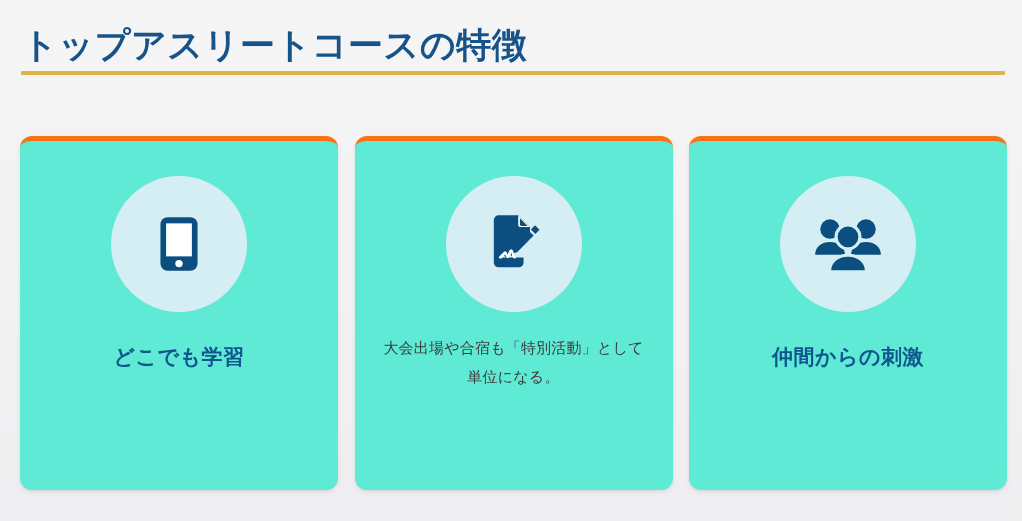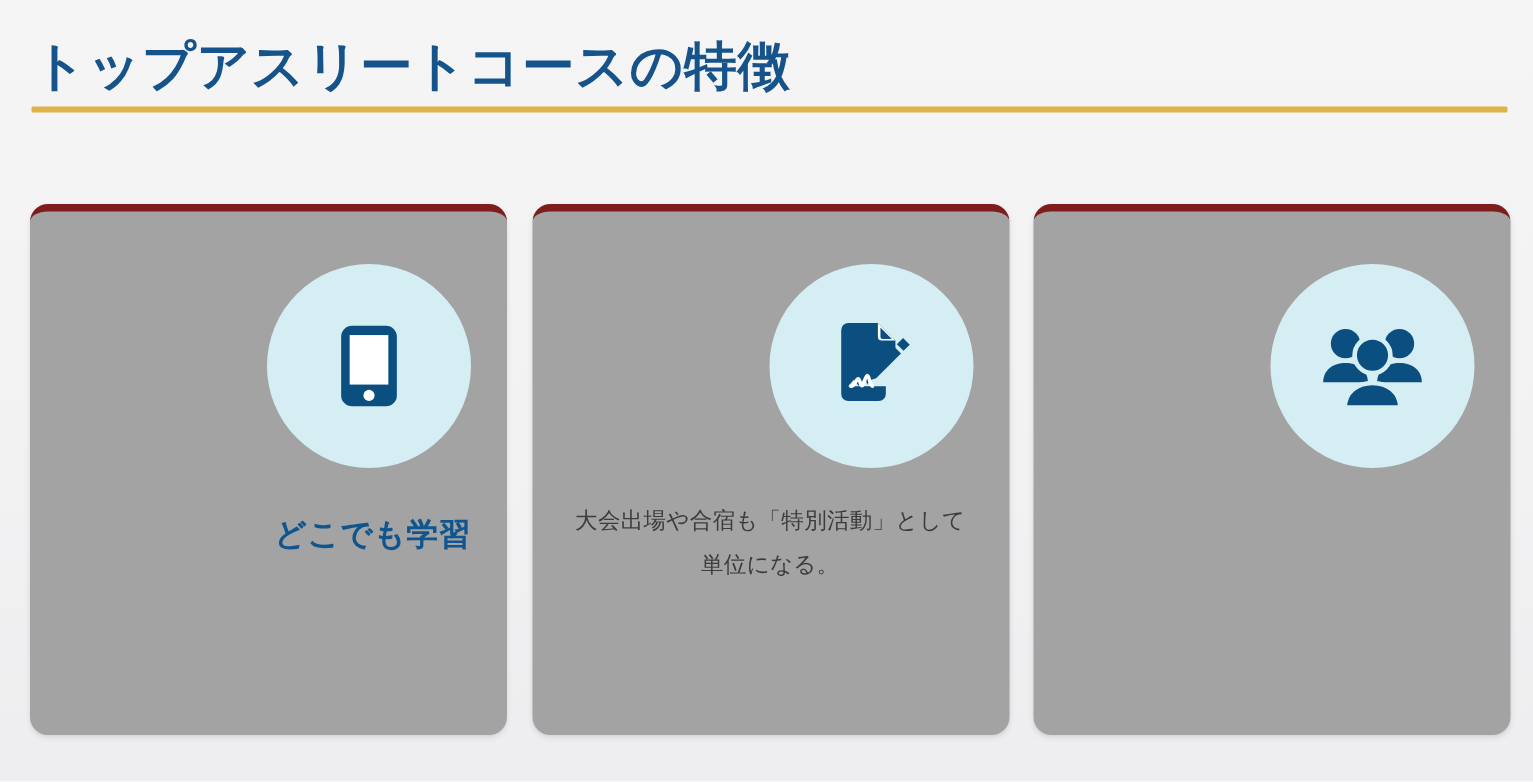--- a/index.html
+++ b/index.html
@@ -55,28 +55,28 @@
     display: flex;
     justify-content: space-between;
     align-items: stretch;
   }
 
   .card {
     position: relative;
     width: 318px;
     height: 354px;
     box-sizing: border-box;
-    background: #a3a3a3;
+    background: #5eead4;
     border-radius: 12px;
-    border-top: 5px solid #7f1d1d;
+    border-top: 5px solid #f97316;
     box-shadow: 0 2px 5px rgba(17, 28, 45, 0.07),
                 0 1px 2px rgba(17, 28, 45, 0.05);
     display: flex;
     flex-direction: column;
-    align-items: flex-end;
+    align-items: center;
     padding: 0 24px;
     overflow: hidden;
   }
 
   .icon-circle {
     margin-top: 35px;
     width: 136px;
     height: 136px;
     border-radius: 50%;
     background: #d5eef3;
@@ -165,16 +165,17 @@
             <path d="M4 42.5c0-8 6.5-12.5 14.5-12.5S33 34.5 33 42.5Z" fill="#0b4e80"></path>
 
             <circle cx="53.5" cy="17.5" r="9.5" fill="#0b4e80"></circle>
             <path d="M39 42.5c0-8 6.5-12.5 14.5-12.5S68 34.5 68 42.5Z" fill="#0b4e80"></path>
 
             <circle cx="36" cy="25" r="11.6" fill="#0b4e80" stroke="#d5eef3" stroke-width="3"></circle>
             <path d="M18 59c0-10 8-16 18-16s18 6 18 16Z" fill="#0b4e80" stroke="#d5eef3" stroke-width="3"></path>
           </svg>
         </span>
       </div>
+      <h3 class="card-title">仲間からの刺激</h3>
     </div>
 
   </div>
 </div>
 
 </body></html>

